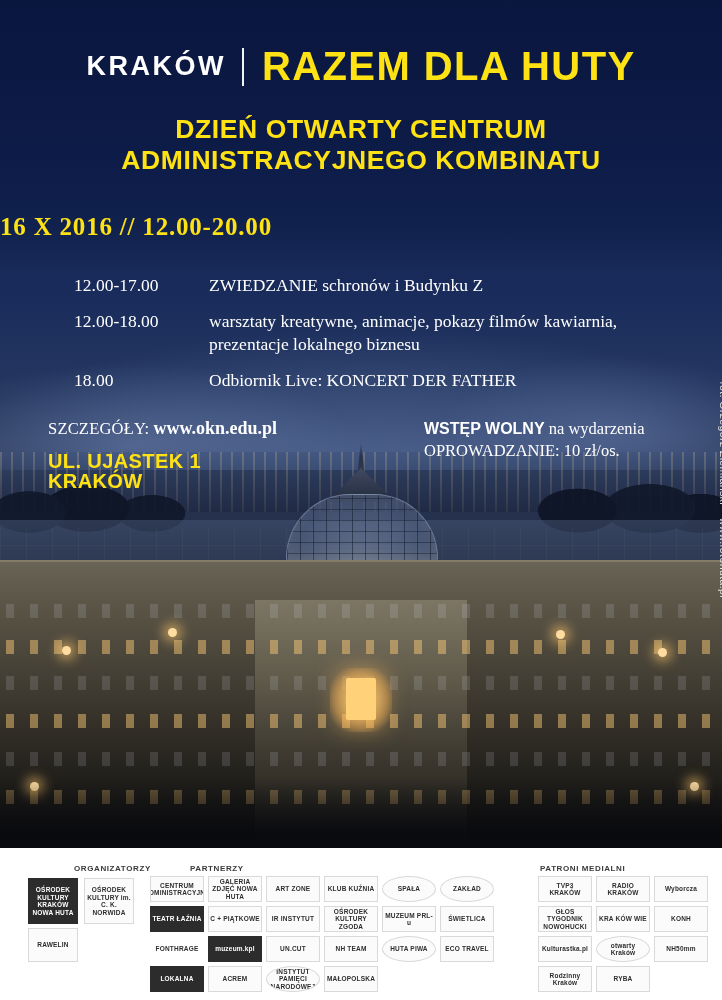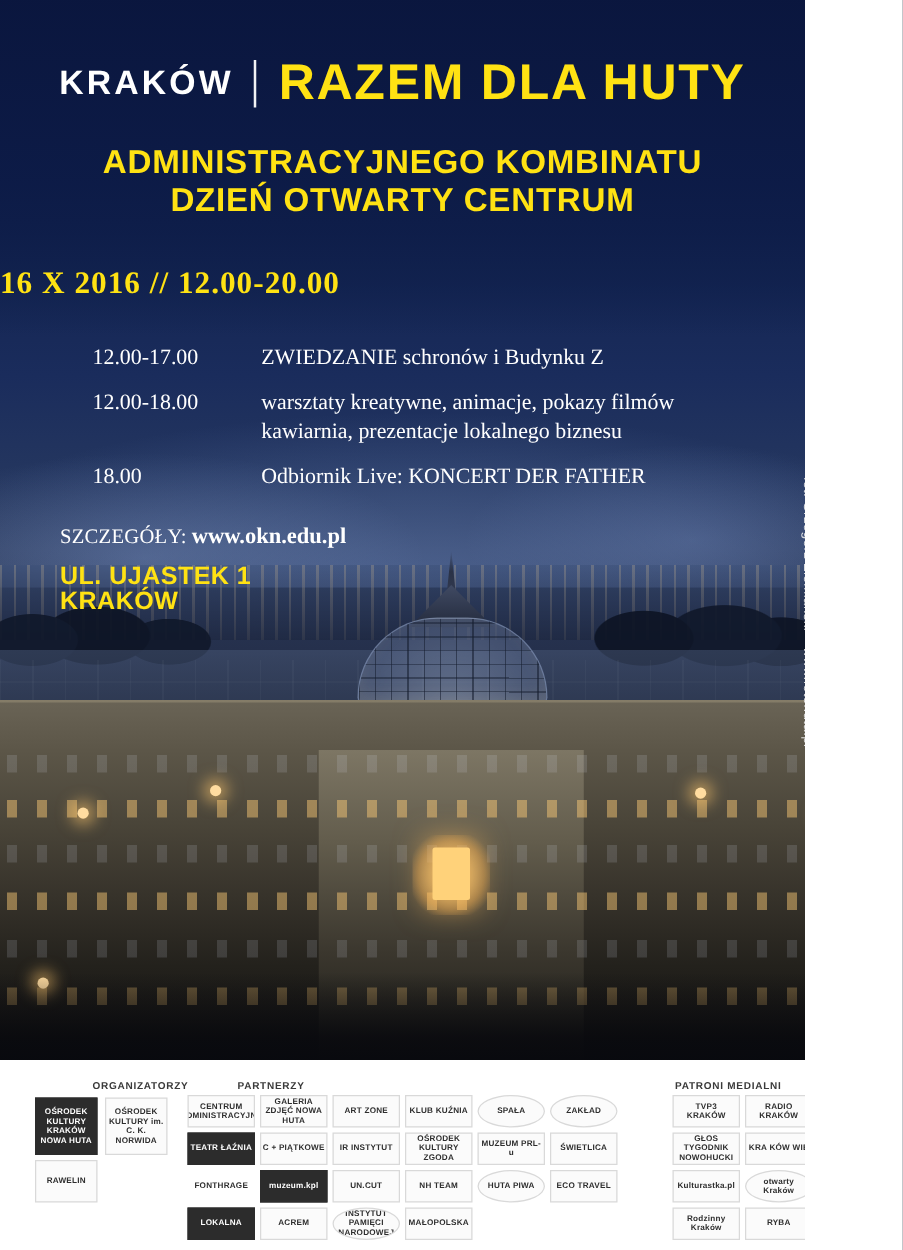--- a/index.html
+++ b/index.html
@@ -8,21 +8,21 @@
     background: #ffffff;
   }
   body {
     width: 722px;
     height: 1000px;
     overflow: hidden;
     font-family: "Liberation Serif", serif;
   }
   .poster {
     position: relative;
-    width: 644px;
+    width: 722px;
     height: 1000px;
     overflow: hidden;
     background: #0f172a;
     text-decoration: underline;
   }
 
   
   .bg {
     position: absolute;
     inset: 0;
@@ -428,22 +428,22 @@
 
   <div class="photo-fade"></div>
 
   <div class="header">
     <div class="brandrow">
       <div class="krakow-logo">KRAKÓW</div>
       <div class="divider-v"></div>
       <div class="title-main">RAZEM DLA HUTY</div>
     </div>
     <div class="subtitle">
+      <div>DZIEŃ OTWARTY CENTRUM</div>
       <div>ADMINISTRACYJNEGO KOMBINATU</div>
-      <div>DZIEŃ OTWARTY CENTRUM</div>
     </div>
     <div class="datetime">16 X 2016 // 12.00-20.00</div>
   </div>
 
   <div class="schedule">
     <div class="srow">
       <div class="stime">12.00-17.00</div>
       <div class="sdesc">ZWIEDZANIE schronów i Budynku Z</div>
     </div>
     <div class="srow">
@@ -458,20 +458,26 @@
 
   <div class="details-left">
     <span class="lbl">SZCZEGÓŁY:</span>
     <span class="www">www.okn.edu.pl</span>
     <div class="addr">
       <div>UL. UJASTEK 1</div>
       <div>KRAKÓW</div>
     </div>
   </div>
 
+  <div class="details-right">
+    <div>
+      <span class="strong">WSTĘP WOLNY</span><span> na wydarzenia</span>
+    </div>
+    <div>OPROWADZANIE: 10 zł/os.</div>
+  </div>
 
   <div class="photo-credit">fot. Grzegorz Ziemiański – www.fotohuta.pl</div>
 
   <div class="footer">
     <div class="foot-head fh-org">ORGANIZATORZY</div>
     <div class="foot-head fh-part">PARTNERZY</div>
     <div class="foot-head fh-med">PATRONI MEDIALNI</div>
 
     <div class="logos org-logos">
       <div class="logo big dark">OŚRODEK KULTURY KRAKÓW NOWA HUTA</div>

